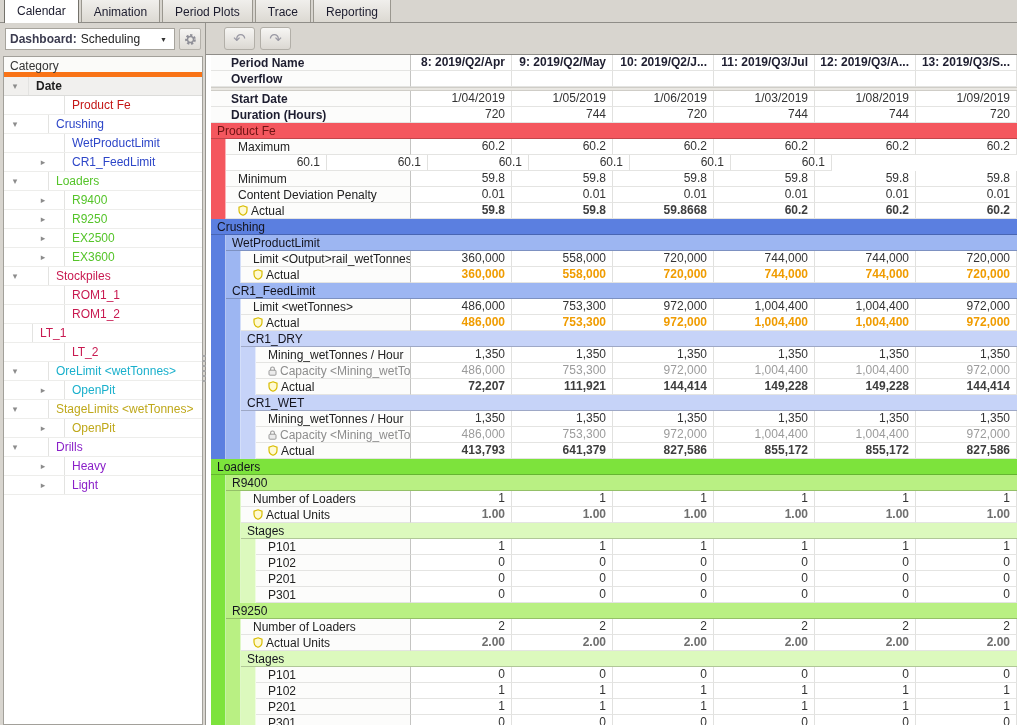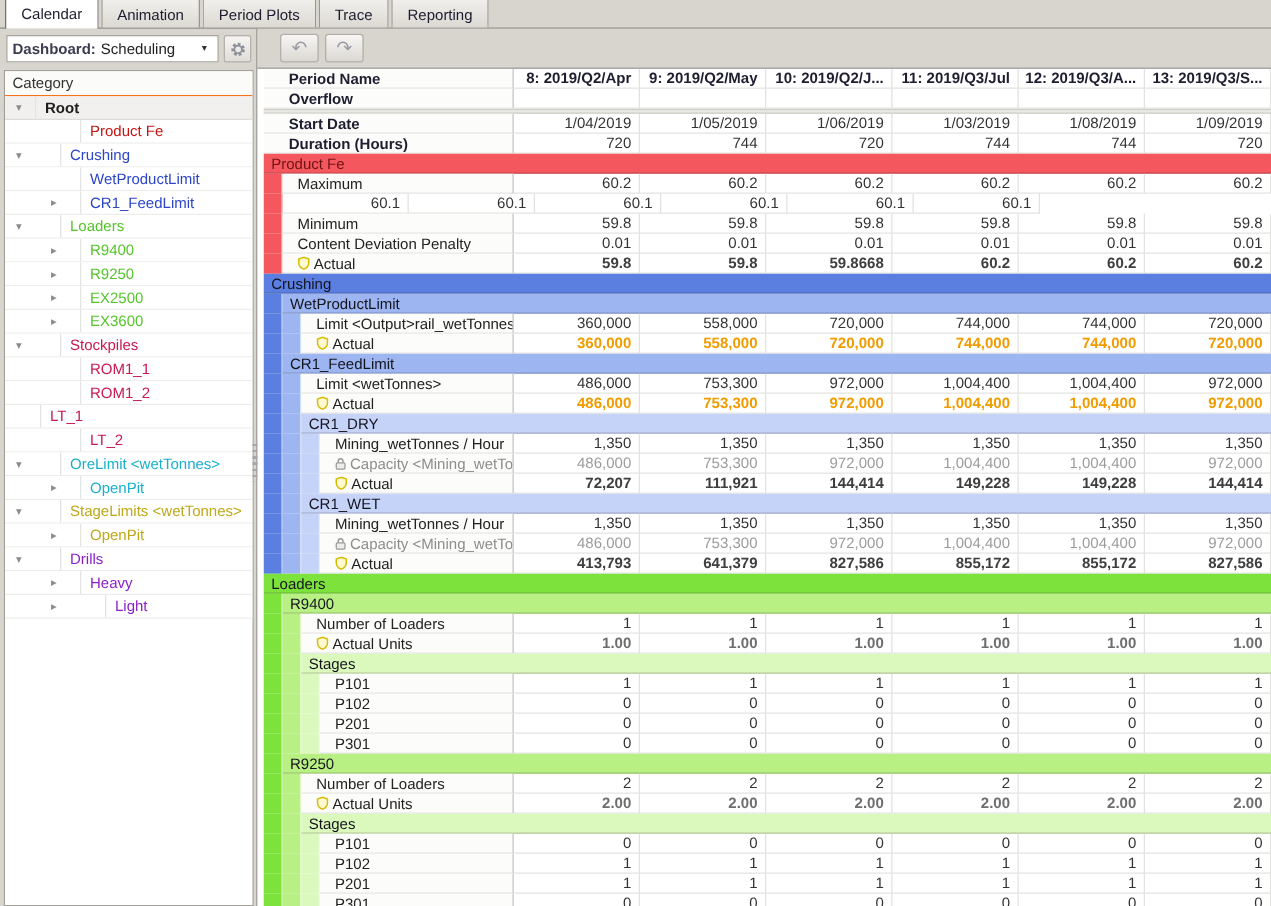--- a/index.html
+++ b/index.html
@@ -22,21 +22,21 @@
     padding:5px 2px 0 3px; position:relative; }
   .combo-row { display:flex; align-items:center; gap:4px; margin:0 2px 6px 2px; flex:none; }
   .combo { flex:1; display:flex; align-items:center; height:22px; background:#fff;
     border:1px solid #a6a39c; padding:0 4px; }
   .combo .lbl { font-weight:bold; color:#3c3c50; }
   .combo .val { margin-left:4px; flex:1; }
   .combo .arrow { font-size:7px; color:#333; padding:0 3px; }
   .gear-btn { width:22px; height:22px; flex:none; border:1px solid #b4b1aa; border-radius:2px;
     background:linear-gradient(#f6f5f3,#e0ddd7); display:flex; align-items:center; justify-content:center; }
   #cat-panel { flex:1; border:1px solid #a2a09a; background:#fff; overflow:hidden; }
-  #cat-header { height:20px; line-height:19px; padding-left:6px; border-bottom:1px solid #f97316;
+  #cat-header { height:20px; line-height:19px; padding-left:6px; border-bottom:5px solid #f97316;
     background:#fbfbf9; color:#333; }
   .tree-row { position:relative; height:19px; line-height:18px; border-bottom:1px solid #ededeb;
     background:#fff; white-space:nowrap; }
   .tree-row.root { background:#f1f0ee; border-bottom:1px solid #dcdcda; }
   .tree-exp { position:absolute; top:0; width:14px; text-align:center; color:#8c8c8c; font-size:9px; }
   .tree-label { display:block; height:100%; border-left:1px solid #e3e3e1; padding-left:7px;
     overflow:hidden; }
   #splitter-grip { position:absolute; right:-1px; top:332px; width:4px; height:30px;
     background:repeating-linear-gradient(#a8a8a8 0 2px, transparent 2px 5px); }
   
@@ -94,21 +94,21 @@
               <circle cx="6.5" cy="6.5" r="3" fill="none" stroke="#8f8f97" stroke-width="1.4"></circle>
             </svg>
         </span>
       </div>
     </div>
     <div id="cat-panel">
       <div id="cat-header">Category</div>
       <div id="cat-tree">
           <div class="tree-row root">
             <span class="tree-exp" style="left: 4px;">▾</span>
-            <span class="tree-label" style="margin-left: 24px; color: rgb(30, 30, 30); font-weight: bold;">Root</span>
+            <span class="tree-label" style="margin-left: 24px; color: rgb(30, 30, 30); font-weight: bold;">Date</span>
           </div>
           <div class="tree-row">
             <span class="tree-label" style="margin-left: 60px; color: rgb(196, 22, 22);">Product Fe</span>
           </div>
           <div class="tree-row">
             <span class="tree-exp" style="left: 4px;">▾</span>
             <span class="tree-label" style="margin-left: 44px; color: rgb(45, 70, 200);">Crushing</span>
           </div>
           <div class="tree-row">
             <span class="tree-label" style="margin-left: 60px; color: rgb(45, 70, 200);">WetProductLimit</span>
@@ -172,21 +172,21 @@
           <div class="tree-row">
             <span class="tree-exp" style="left: 4px;">▾</span>
             <span class="tree-label" style="margin-left: 44px; color: rgb(138, 31, 200);">Drills</span>
           </div>
           <div class="tree-row">
             <span class="tree-exp" style="left: 32px;">▸</span>
             <span class="tree-label" style="margin-left: 60px; color: rgb(138, 31, 200);">Heavy</span>
           </div>
           <div class="tree-row">
             <span class="tree-exp" style="left: 32px;">▸</span>
-            <span class="tree-label" style="margin-left: 80px; color: rgb(138, 31, 200);">Light</span>
+            <span class="tree-label" style="margin-left: 60px; color: rgb(138, 31, 200);">Light</span>
           </div>
         </div>
     </div>
     <div id="splitter-grip"></div>
   </div>
 
   <div id="content">
     <div id="content-toolbar">
       <div class="tool-btn">
         <span>↶</span>

